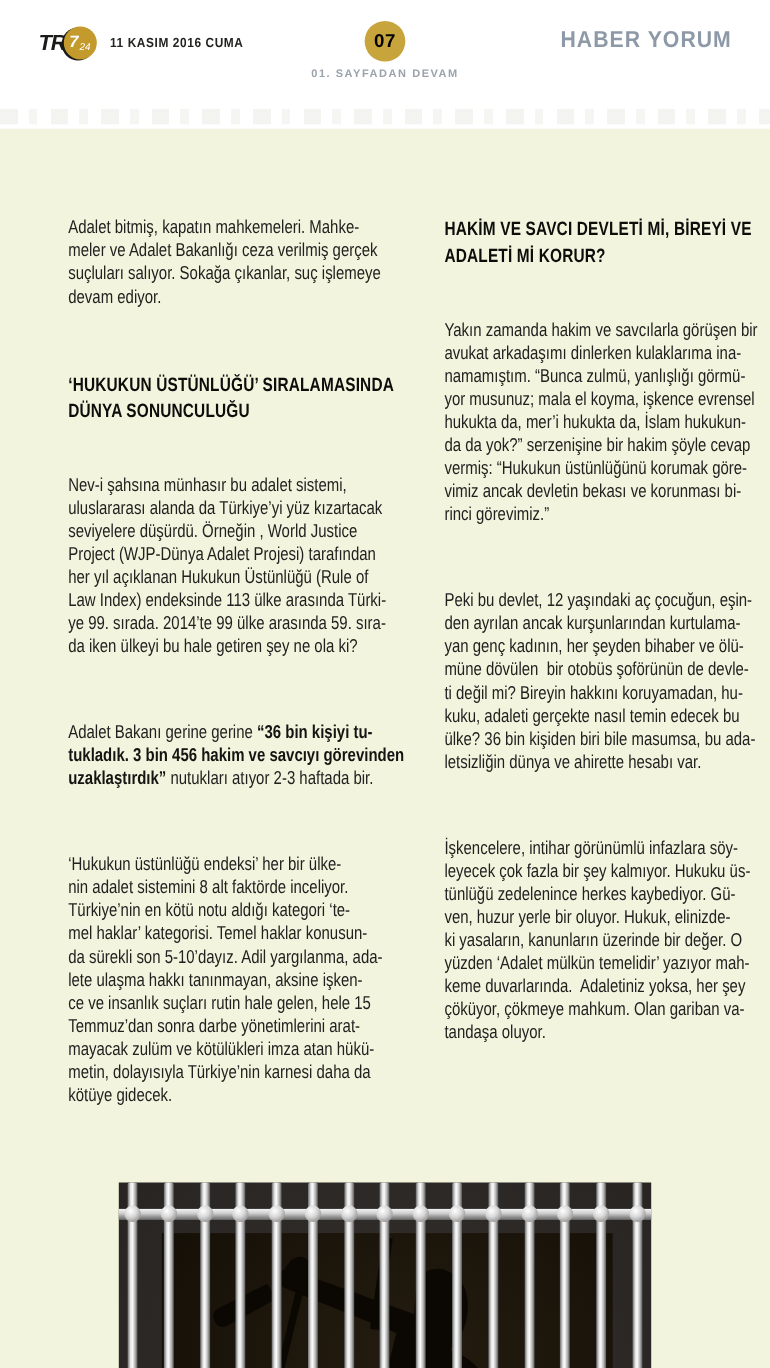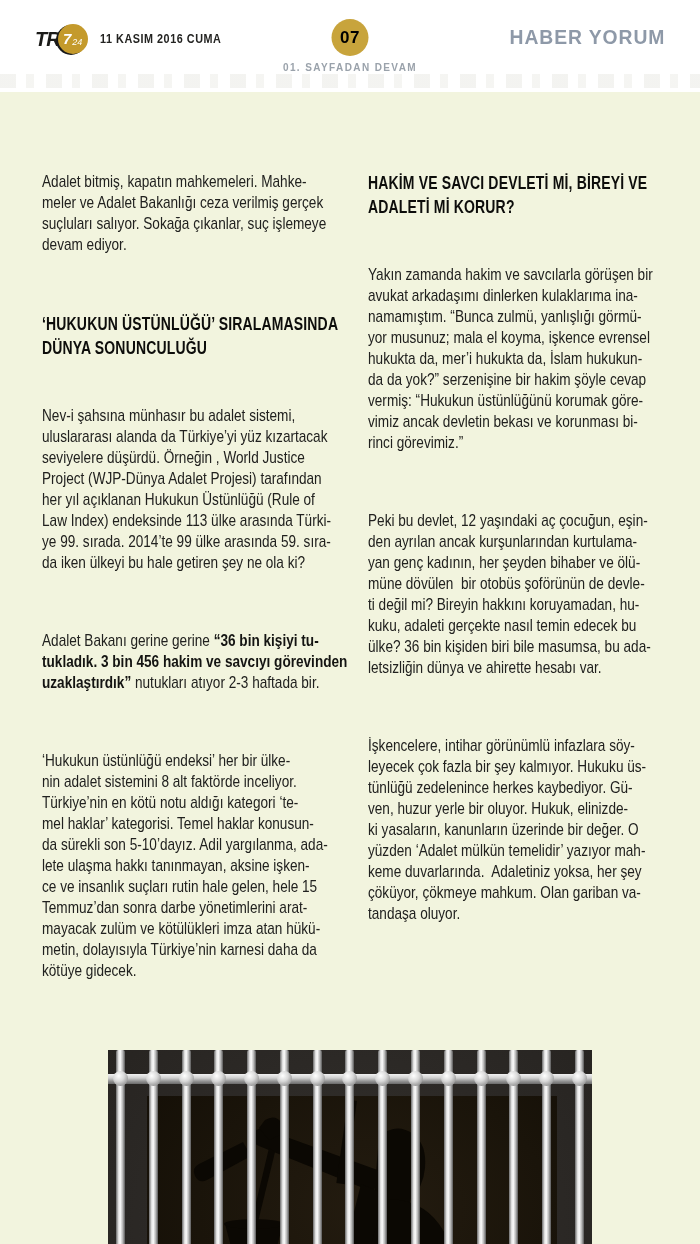--- a/index.html
+++ b/index.html
@@ -7,21 +7,21 @@
     width:700px;height:1244px;
     background:#f2f4de;
     font-family:"Liberation Sans",sans-serif;
     color:#21211f;
     overflow:hidden;
     position:relative;
   }
   
   .header{
     position:relative;
-    width:700px;height:92px;
+    width:700px;height:117px;
     background:#ffffff;
   }
   .ghost-row{
     position:absolute;left:0;right:0;bottom:4px;height:14px;
     background:repeating-linear-gradient(90deg,#f2f2ef 0 16px,transparent 16px 26px,#f4f4f1 26px 34px,transparent 34px 46px);
     opacity:.9;
   }
   .logo-wrap{
     position:absolute;left:35px;top:24px;
     display:flex;align-items:center;
@@ -70,23 +70,24 @@
     position:absolute;right:35px;top:25px;
     font-size:21px;font-weight:bold;letter-spacing:1px;
     color:#8e99a8;
     transform:scaleX(.92);transform-origin:100% 0;
     white-space:nowrap;
   }
   
   .content{
     padding:43px 0 0 42px;
     display:flex;
+    justify-content:flex-end;
   }
   .col{width:296px;}
-  .col + .col{margin-left:30px;}
+  .col + .col{margin-left:46px;}
   .ctext{
     width:125%;
     transform:scaleX(.8);
     transform-origin:0 0;
     white-space:pre;
   }
   .para{
     font-size:17px;line-height:21px;
     margin:0 0 21px 0;
   }

